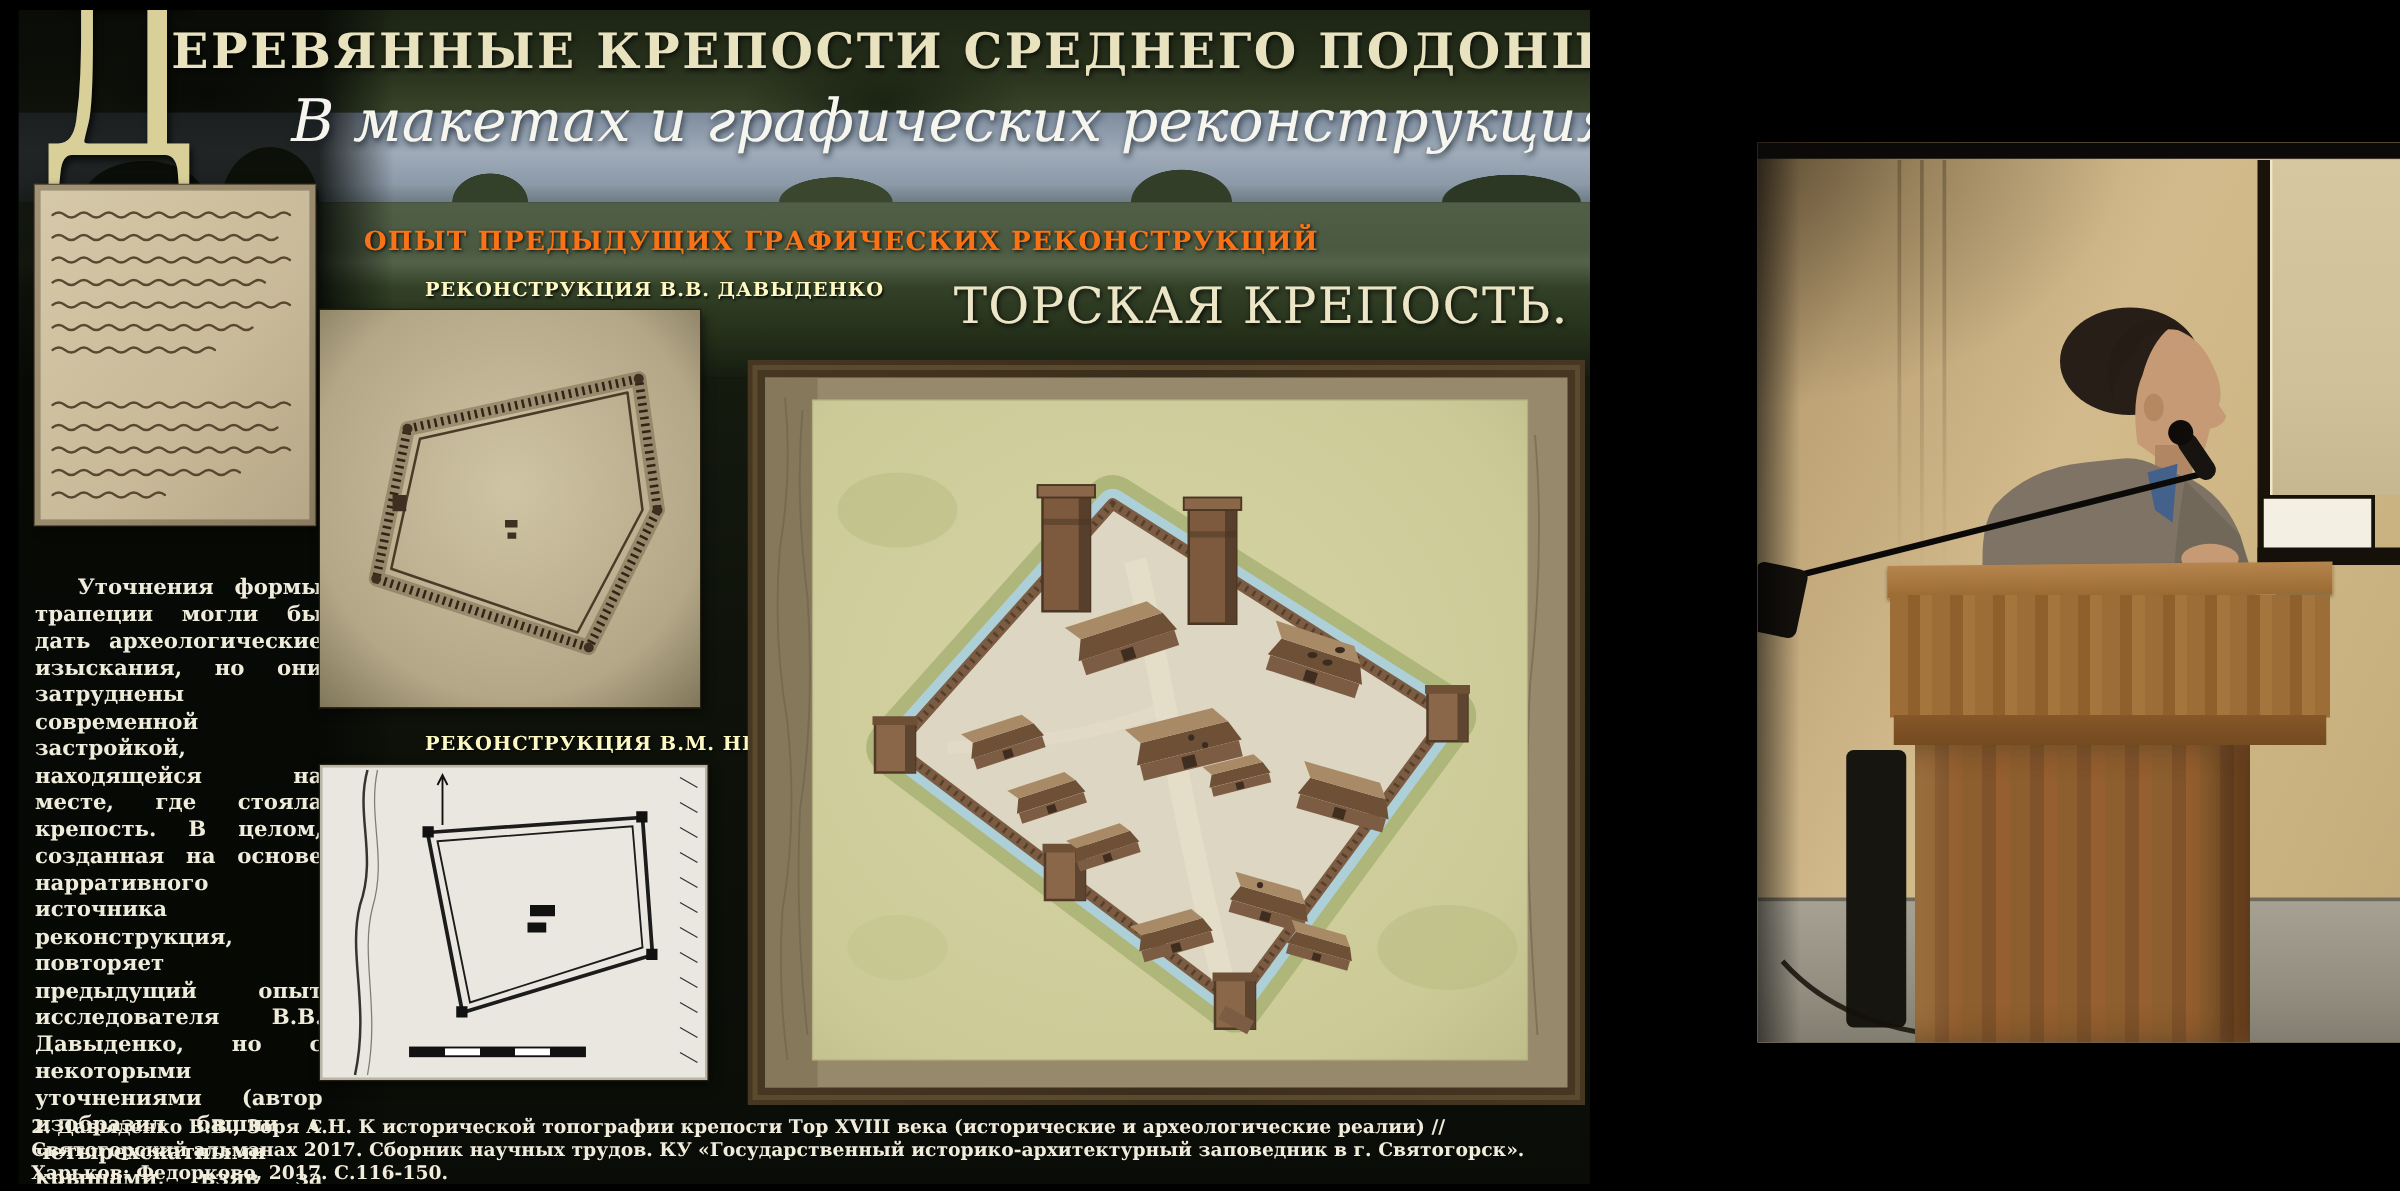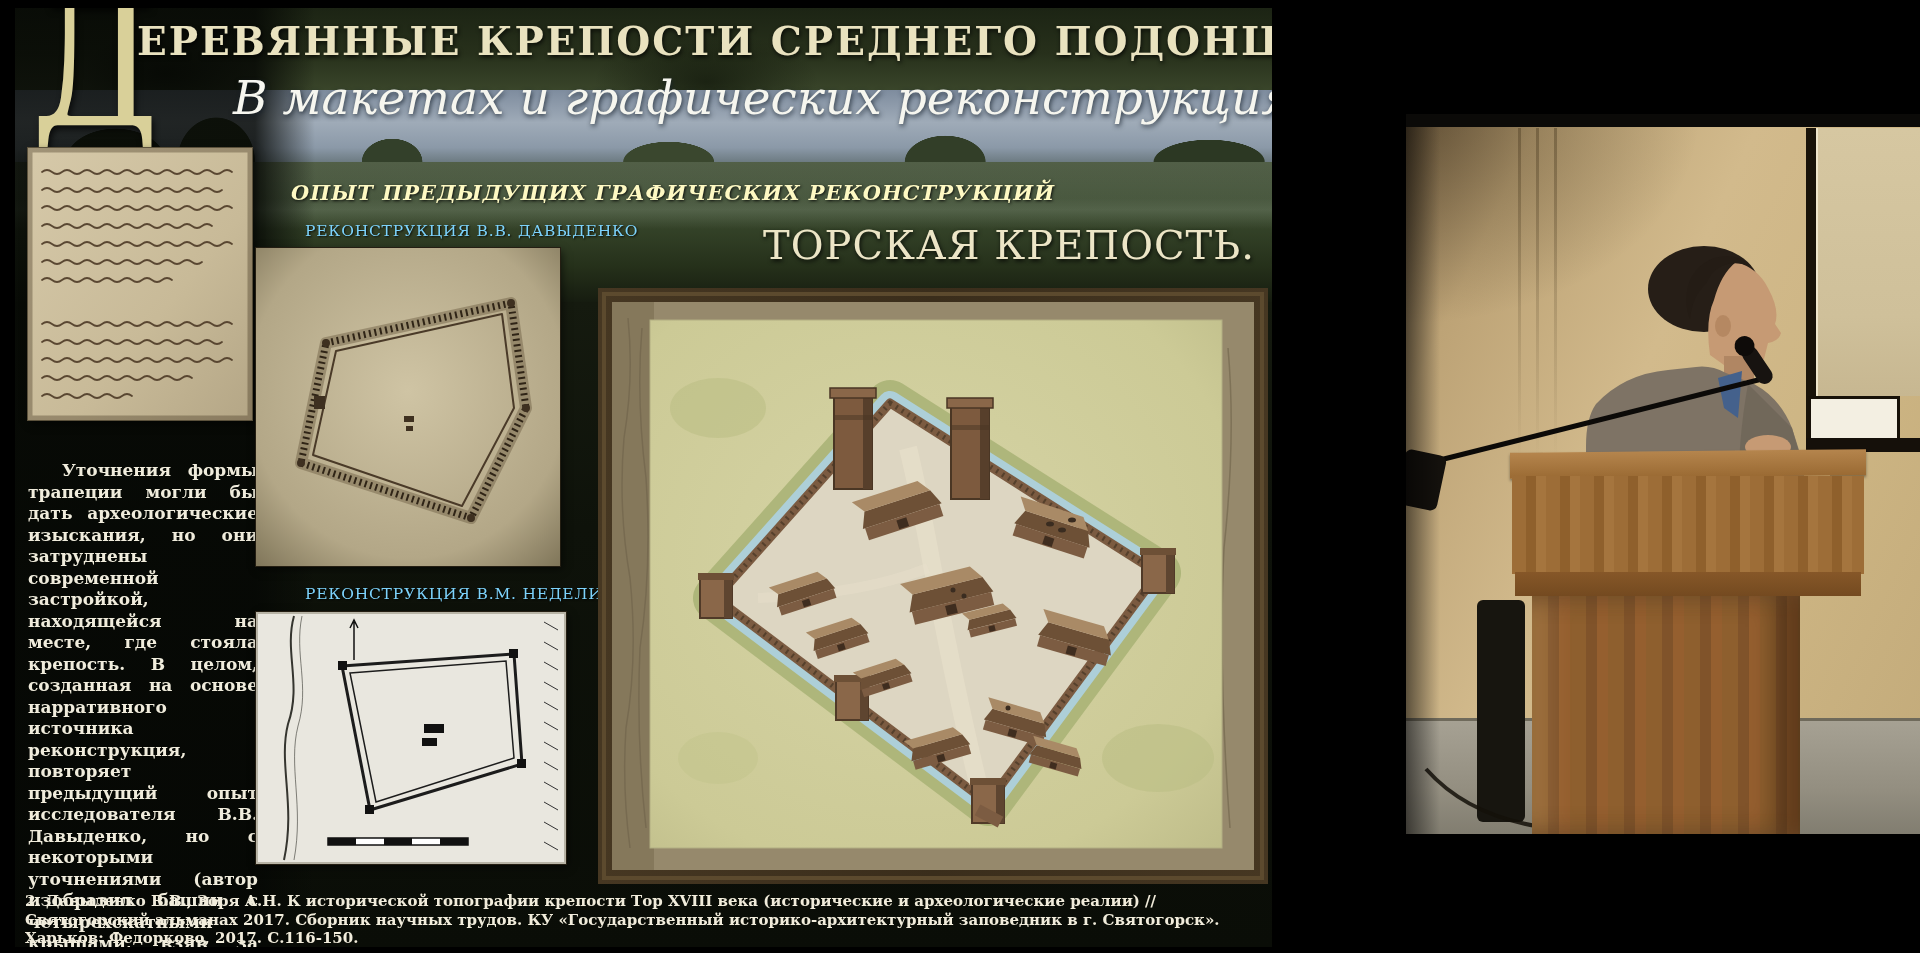--- a/index.html
+++ b/index.html
@@ -27,24 +27,24 @@
       linear-gradient(180deg, rgba(130,145,130,.18) 26%, rgba(170,182,168,.22) 34%, rgba(60,72,48,0) 48%),
       linear-gradient(180deg,#47543a 0%,#3a4a2e 35%,#25301a 75%,#161c10 100%);}
   .bk-fade{top:294px;height:645px;background:linear-gradient(180deg,#151a0f 0%,#0e120a 35%,#0a0d07 100%);}
   .bk-leftdark{top:0;height:100%;background:linear-gradient(90deg,rgba(5,7,4,.82) 0 240px,rgba(5,7,4,0) 300px);}
   .dropcap{position:absolute;left:16px;top:-30px;font-size:158px;line-height:1.1;color:#d9d099;
     transform:scaleY(1.12);text-shadow:2px 3px 6px rgba(0,0,0,.7);}
   .title{position:absolute;left:122px;top:10px;font-size:39px;color:#e9e2bf;letter-spacing:2px;
     white-space:nowrap;text-shadow:1px 2px 4px rgba(0,0,0,.8);font-weight:600;}
   .subtitle{position:absolute;left:218px;top:62px;width:920px;font-size:47px;font-style:italic;color:#f6f6ef;
     white-space:nowrap;text-shadow:1px 2px 5px rgba(20,30,40,.8);}
-  .sec-head{position:absolute;left:276px;top:172px;font-size:21px;color:#fef9c3;letter-spacing:1px;
-    white-space:nowrap;text-shadow:1px 1px 3px rgba(0,0,0,.85);font-weight:600;font-style:italic;}
-  .lbl{position:absolute;font-size:15.5px;color:#7dd3fc;letter-spacing:.8px;white-space:nowrap;
-    text-shadow:1px 1px 2px rgba(0,0,0,.85);font-weight:400;}
+  .sec-head{position:absolute;left:276px;top:172px;font-size:21px;color:#f97316;letter-spacing:1px;
+    white-space:nowrap;text-shadow:1px 1px 3px rgba(0,0,0,.85);font-weight:600;}
+  .lbl{position:absolute;font-size:15.5px;color:#fef9c3;letter-spacing:.8px;white-space:nowrap;
+    text-shadow:1px 1px 2px rgba(0,0,0,.85);font-weight:700;margin-left:35px;}
   .lbl-dav{left:290px;top:214px;}
   .lbl-ned{left:290px;top:577px;}
   .fort-cap{position:absolute;left:748px;top:214px;font-size:40px;color:#ece5c6;letter-spacing:1px;
     white-space:nowrap;text-shadow:1px 2px 4px rgba(0,0,0,.85);}
   .manuscript{position:absolute;left:13px;top:140px;width:224px;height:272px;box-shadow:0 0 0 1px #5c523c,2px 3px 8px rgba(0,0,0,.6);}
   .bodytext{position:absolute;left:13px;top:452px;width:230px;font-size:17px;line-height:21.5px;color:#f0ecdc;
     text-align:justify;text-indent:34px;font-weight:600;word-spacing:1.5px;margin:0;}
   .sketch{position:absolute;left:241px;top:240px;width:304px;height:318px;box-shadow:0 0 0 1px #241e12,2px 3px 8px rgba(0,0,0,.6);}
   .plan{position:absolute;left:241px;top:604px;width:310px;height:252px;box-shadow:0 0 0 1px #241e12,2px 3px 8px rgba(0,0,0,.6);}
   .mainimg{position:absolute;left:583px;top:280px;width:670px;height:596px;}

